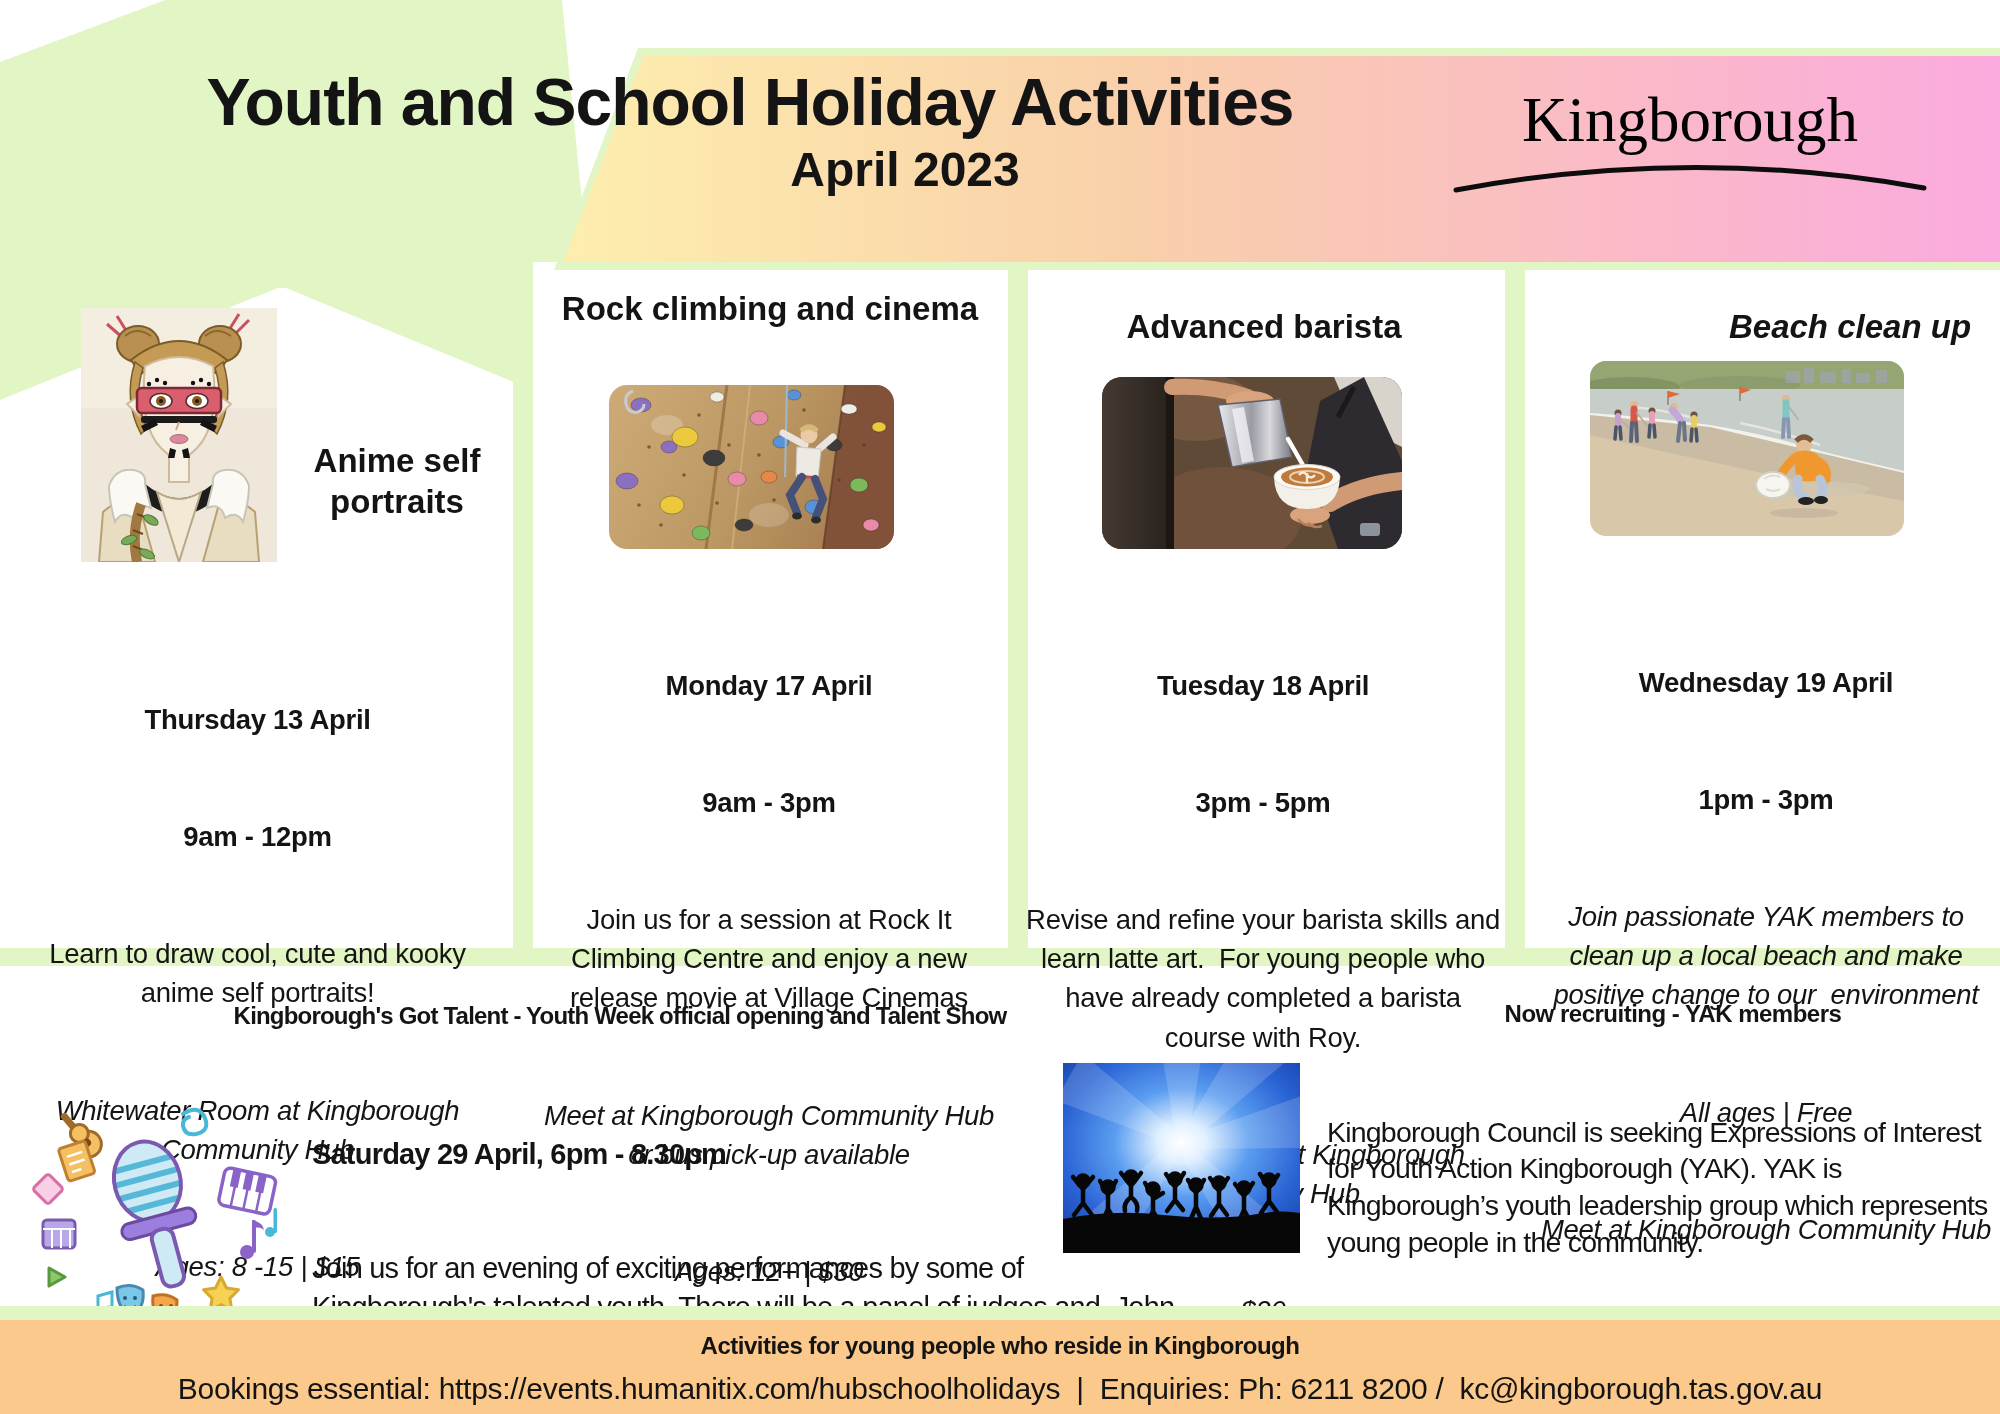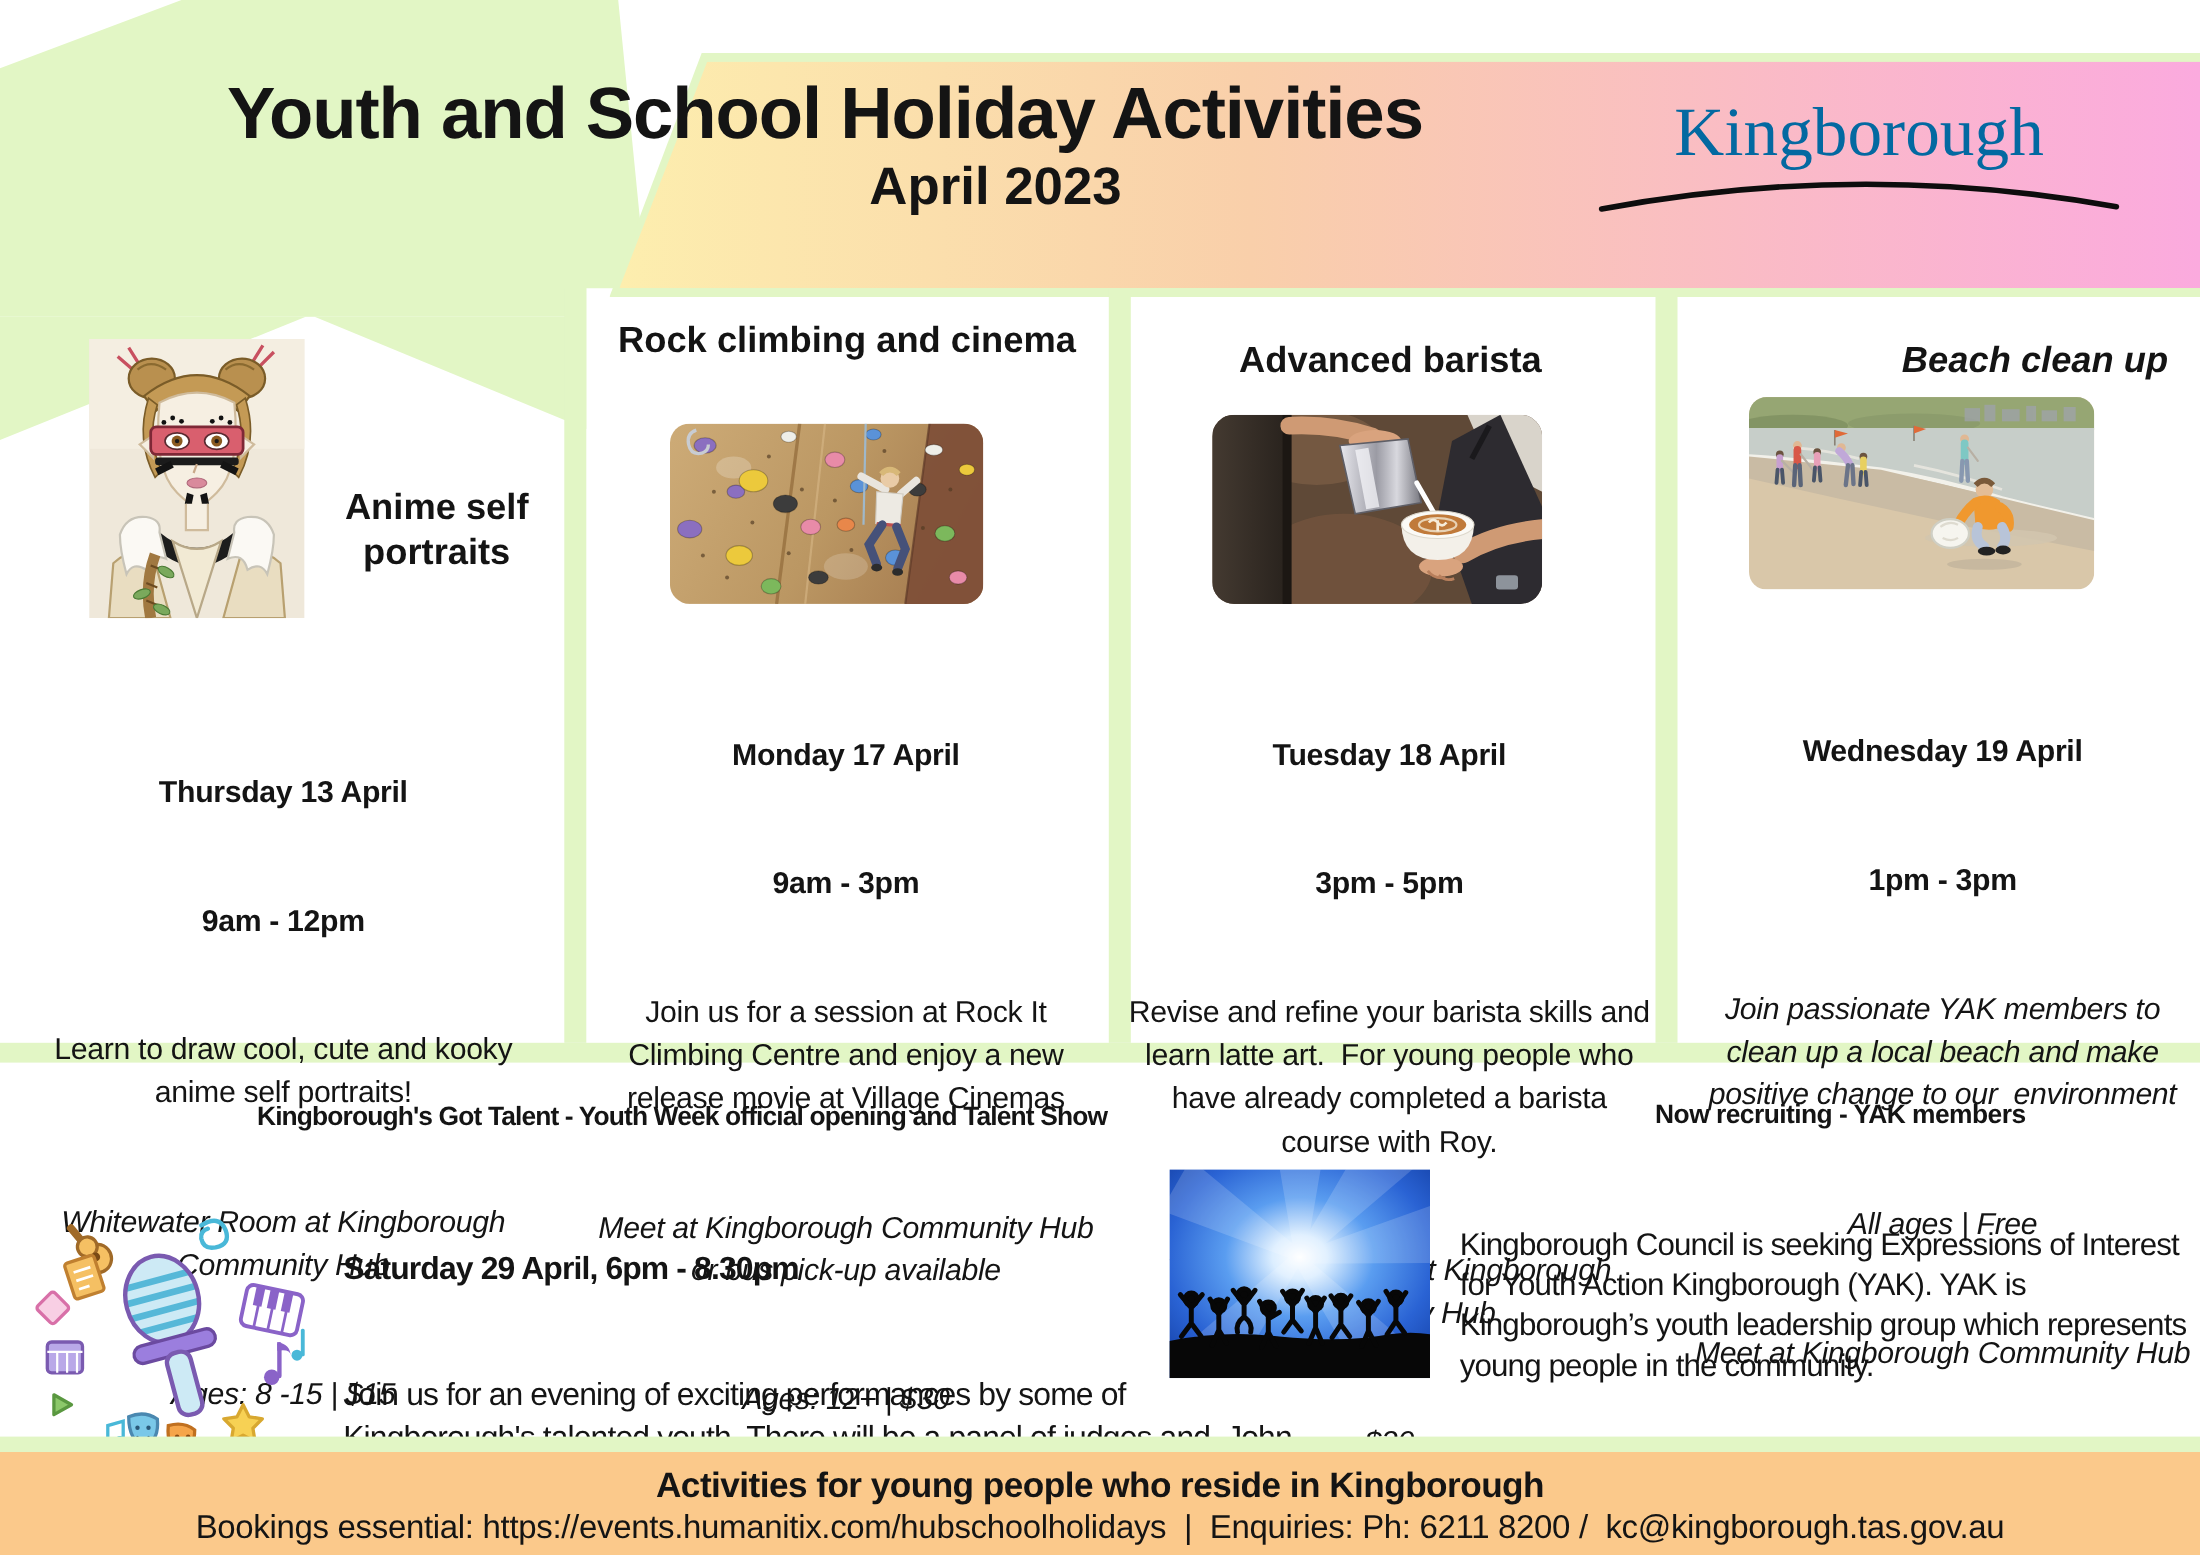--- a/index.html
+++ b/index.html
@@ -25,21 +25,21 @@
   #band { left:554px; top:48px; width:1446px; height:222px; background:#e2f6c5;
           clip-path:polygon(84px 0, 100% 0, 100% 100%, 0 100%); }
   #band-grad { position:absolute; left:9px; right:0; top:8px; bottom:8px;
           background:linear-gradient(90deg,#fdeeae 0%,#f9cfaa 40%,#fbaade 100%);
           clip-path:polygon(80px 0, 100% 0, 100% 100%, 0 100%); }
   #page-title { left:90px; top:64px; width:1320px; text-align:center;
           font-size:66px; font-weight:bold; letter-spacing:-1px; }
   #page-subtitle { left:600px; top:142px; width:610px; text-align:center;
           font-size:48px; font-weight:bold; }
   #logo { left:1450px; top:84px; width:480px; text-align:center;
-          font-family:"Liberation Serif", serif; font-size:63px; color:#0369a1; }
+          font-family:"Liberation Serif", serif; font-size:63px; color:#000000; }
   #logo-swoosh { left:1452px; top:140px; width:476px; height:60px; }
 
   
   .col-title { text-align:center; font-size:33px; font-weight:bold; line-height:1.25; }
   #title-1 { left:283px; top:440px; width:228px;text-align:center; }
   #title-2 { left:545px; top:288px; width:450px; }
   #title-3 { left:1030px; top:306px; width:468px; }
   #title-4 { left:1624px; top:306px; width:452px;font-style:italic; }
 
   .photo { overflow:hidden; }
@@ -68,21 +68,21 @@
   
   #recruit-title { left:1358px; top:1000px; width:630px; text-align:center;
           font-size:24px; font-weight:bold; letter-spacing:-0.5px; }
   #recruit-photo { left:1063px; top:1063px; width:237px; height:190px; }
   #recruit-text { left:1327px; top:1040px; width:680px; font-size:28.5px;
           line-height:1.29; letter-spacing:-0.8px; white-space:pre-wrap; }
 
   
   #footer-band { left:0; top:1320px; width:2000px; height:94px; background:#fbc98b; }
   #footer-line1 { left:0; top:1332px; width:2000px; text-align:center;
-          font-size:32px; font-weight:bold; letter-spacing:-0.5px; }
+          font-size:24px; font-weight:bold; letter-spacing:-0.5px; }
   #footer-line2 { left:0; top:1372px; width:2000px; text-align:center;
           font-size:30px; letter-spacing:-0.3px; white-space:pre; }
 </style>
 </head>
 <body>
 
 <div id="page">
 
   <svg id="arrow-svg" class="abs" viewBox="0 0 640 420">
     <polygon points="165,0 562,0 588,262 533,262 533,288 0,288 0,62" fill="#e2f6c5"></polygon>

